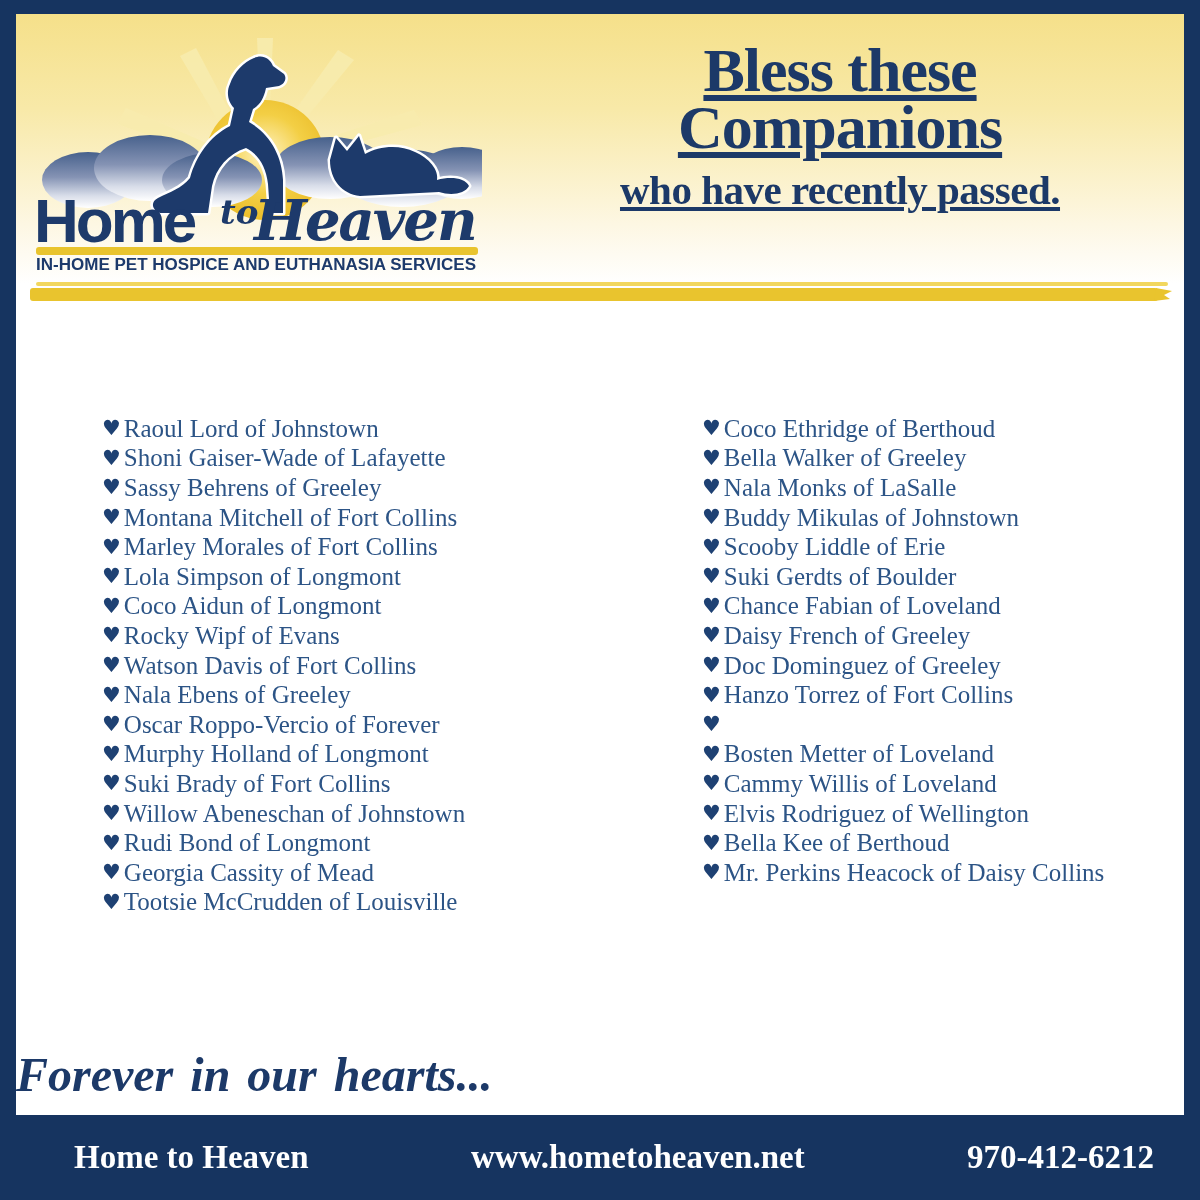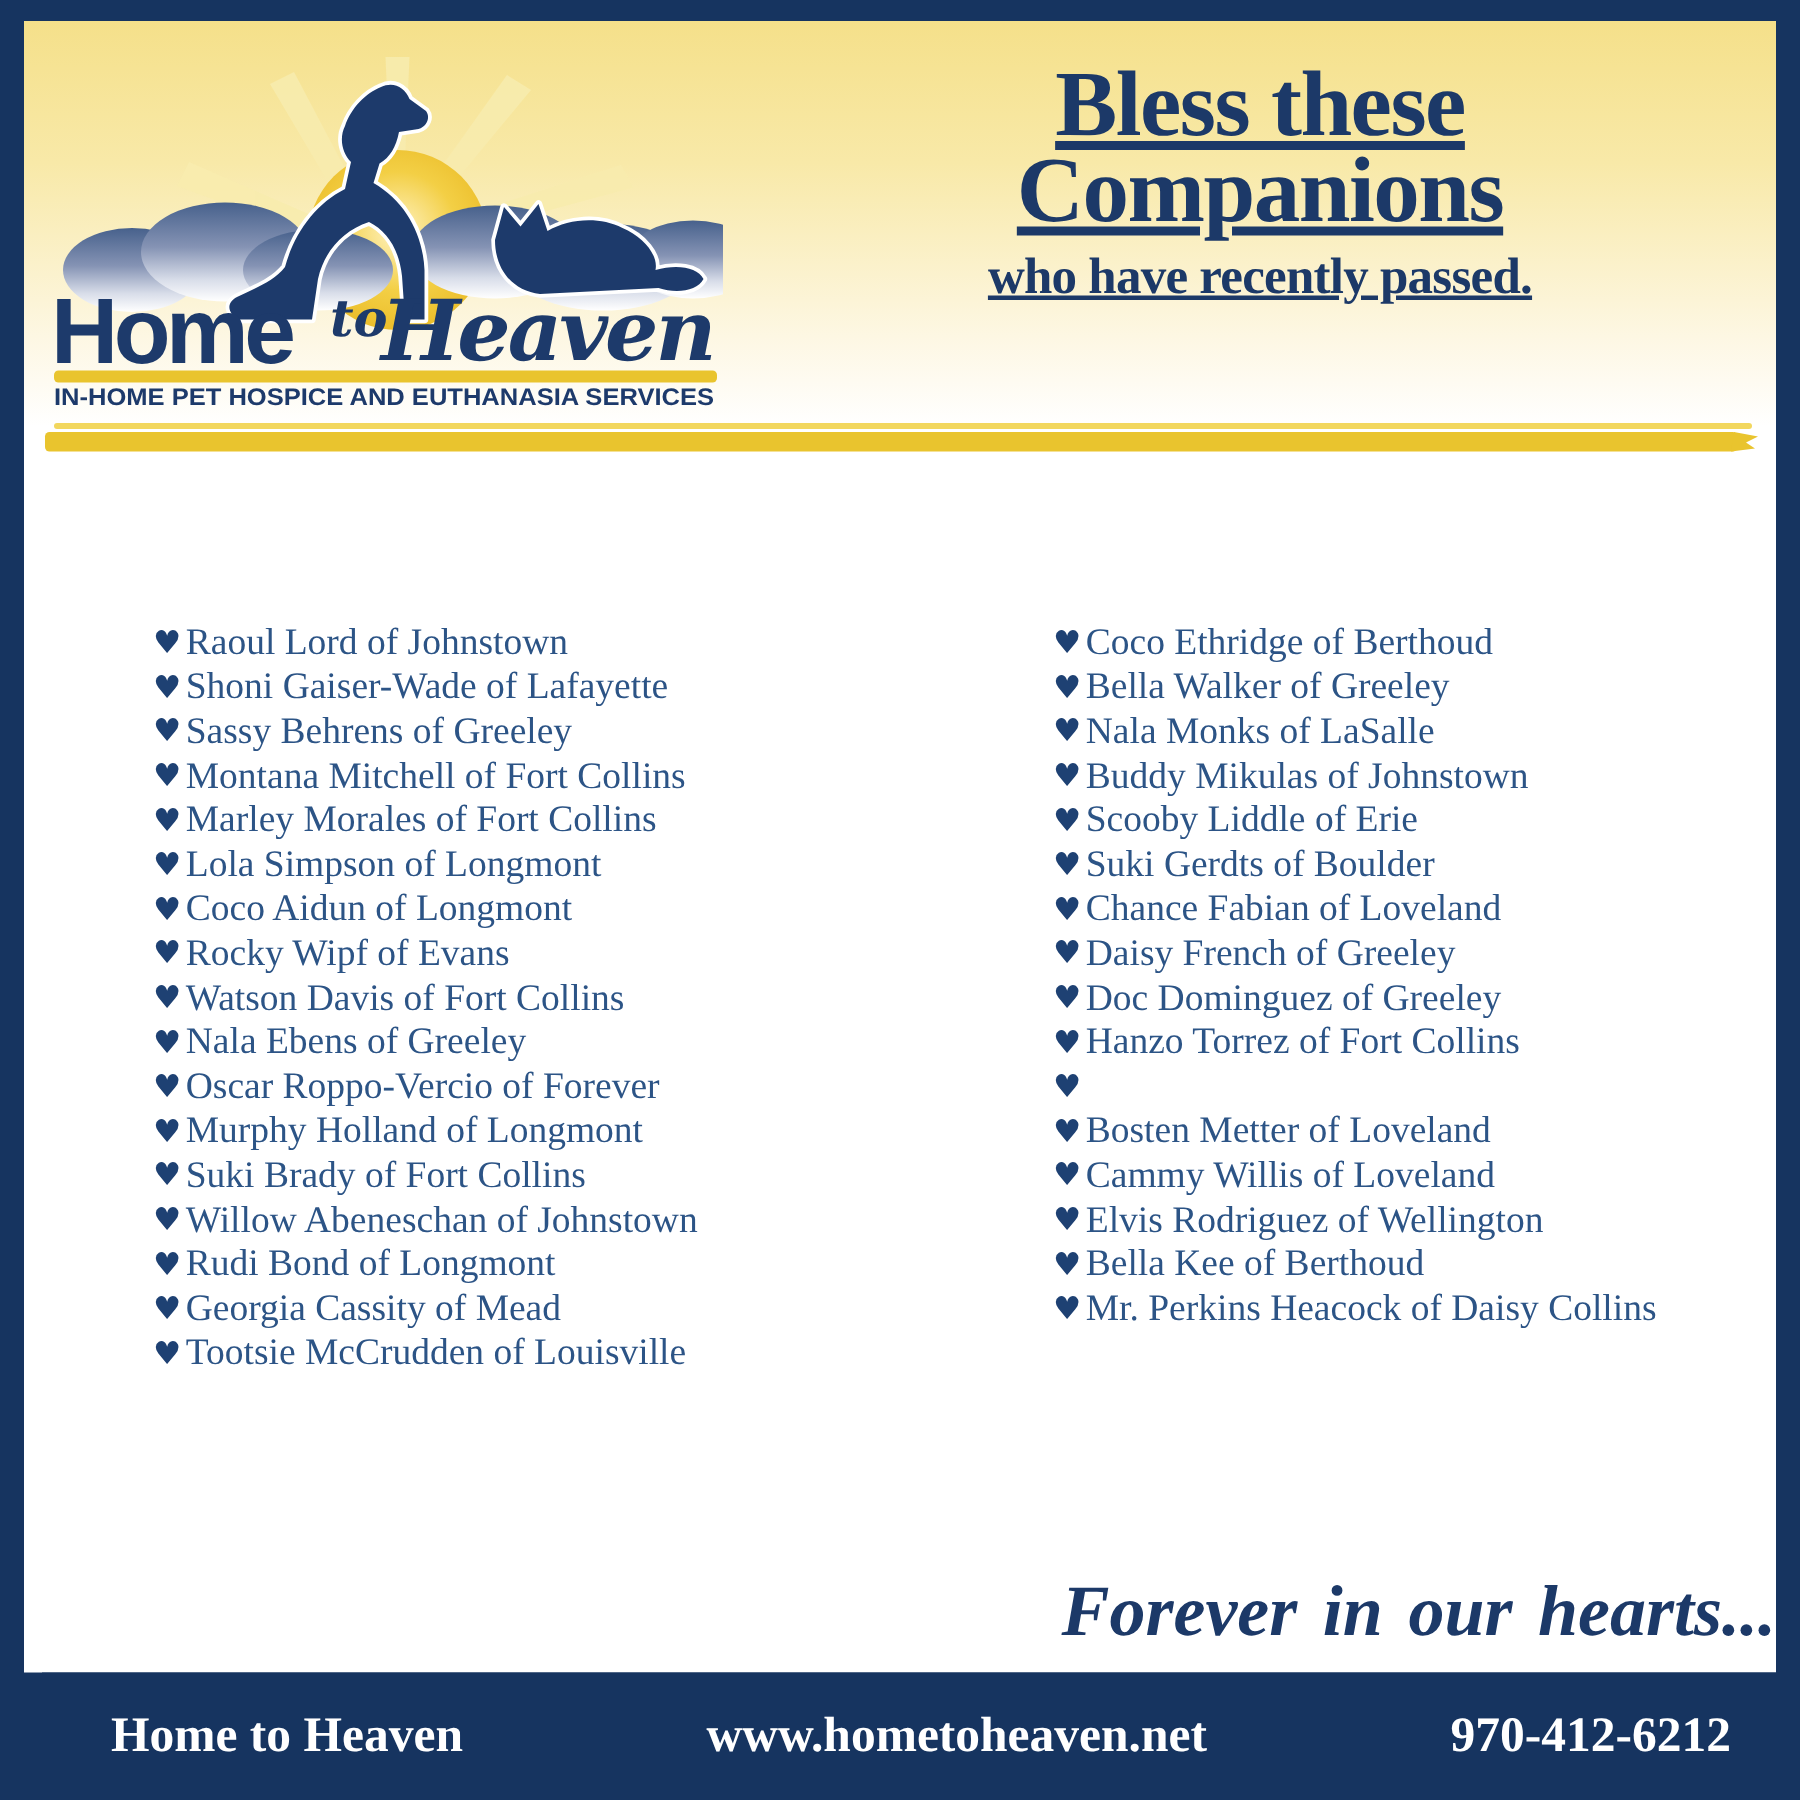--- a/index.html
+++ b/index.html
@@ -21,37 +21,37 @@
   }
   .logo{position:absolute;left:14px;top:14px;}
   .title-block{
     position:absolute;left:500px;top:28px;width:648px;
     text-align:center;color:#1c3968;text-decoration:underline;
   }
   .title-line{
     font-size:62px;font-weight:bold;line-height:0.92;letter-spacing:-1px;
   }
   .subtitle{
-    font-size:34px;font-weight:bold;margin-top:10px;letter-spacing:-0.5px;
+    font-size:41px;font-weight:bold;margin-top:10px;letter-spacing:-0.5px;
   }
   .divider{position:absolute;left:12px;top:266px;}
   .col{position:absolute;top:400px;}
   .col-left{left:86px;}
   .col-right{left:686px;}
   .name-row{
     display:flex;align-items:center;height:29.6px;
     font-size:25px;color:#2c5486;white-space:nowrap;
   }
   .heart{
     color:#1e4173;font-size:21px;margin-right:3px;line-height:1;
     font-family:"DejaVu Sans", sans-serif;
   }
   .closing{
     position:absolute;left:0;top:1033px;width:100%;
-    text-align:right;
+    text-align:left;
     font-size:48px;font-weight:bold;font-style:italic;
     color:#1c3968;word-spacing:5px;
   }
   .footer{
     position:absolute;left:0;right:0;bottom:0;height:85px;
     background:#163460;
     display:flex;align-items:center;justify-content:space-between;
     padding:0 46px;box-sizing:border-box;
     color:#ffffff;font-weight:bold;font-size:33px;margin-left:28px;
   }

